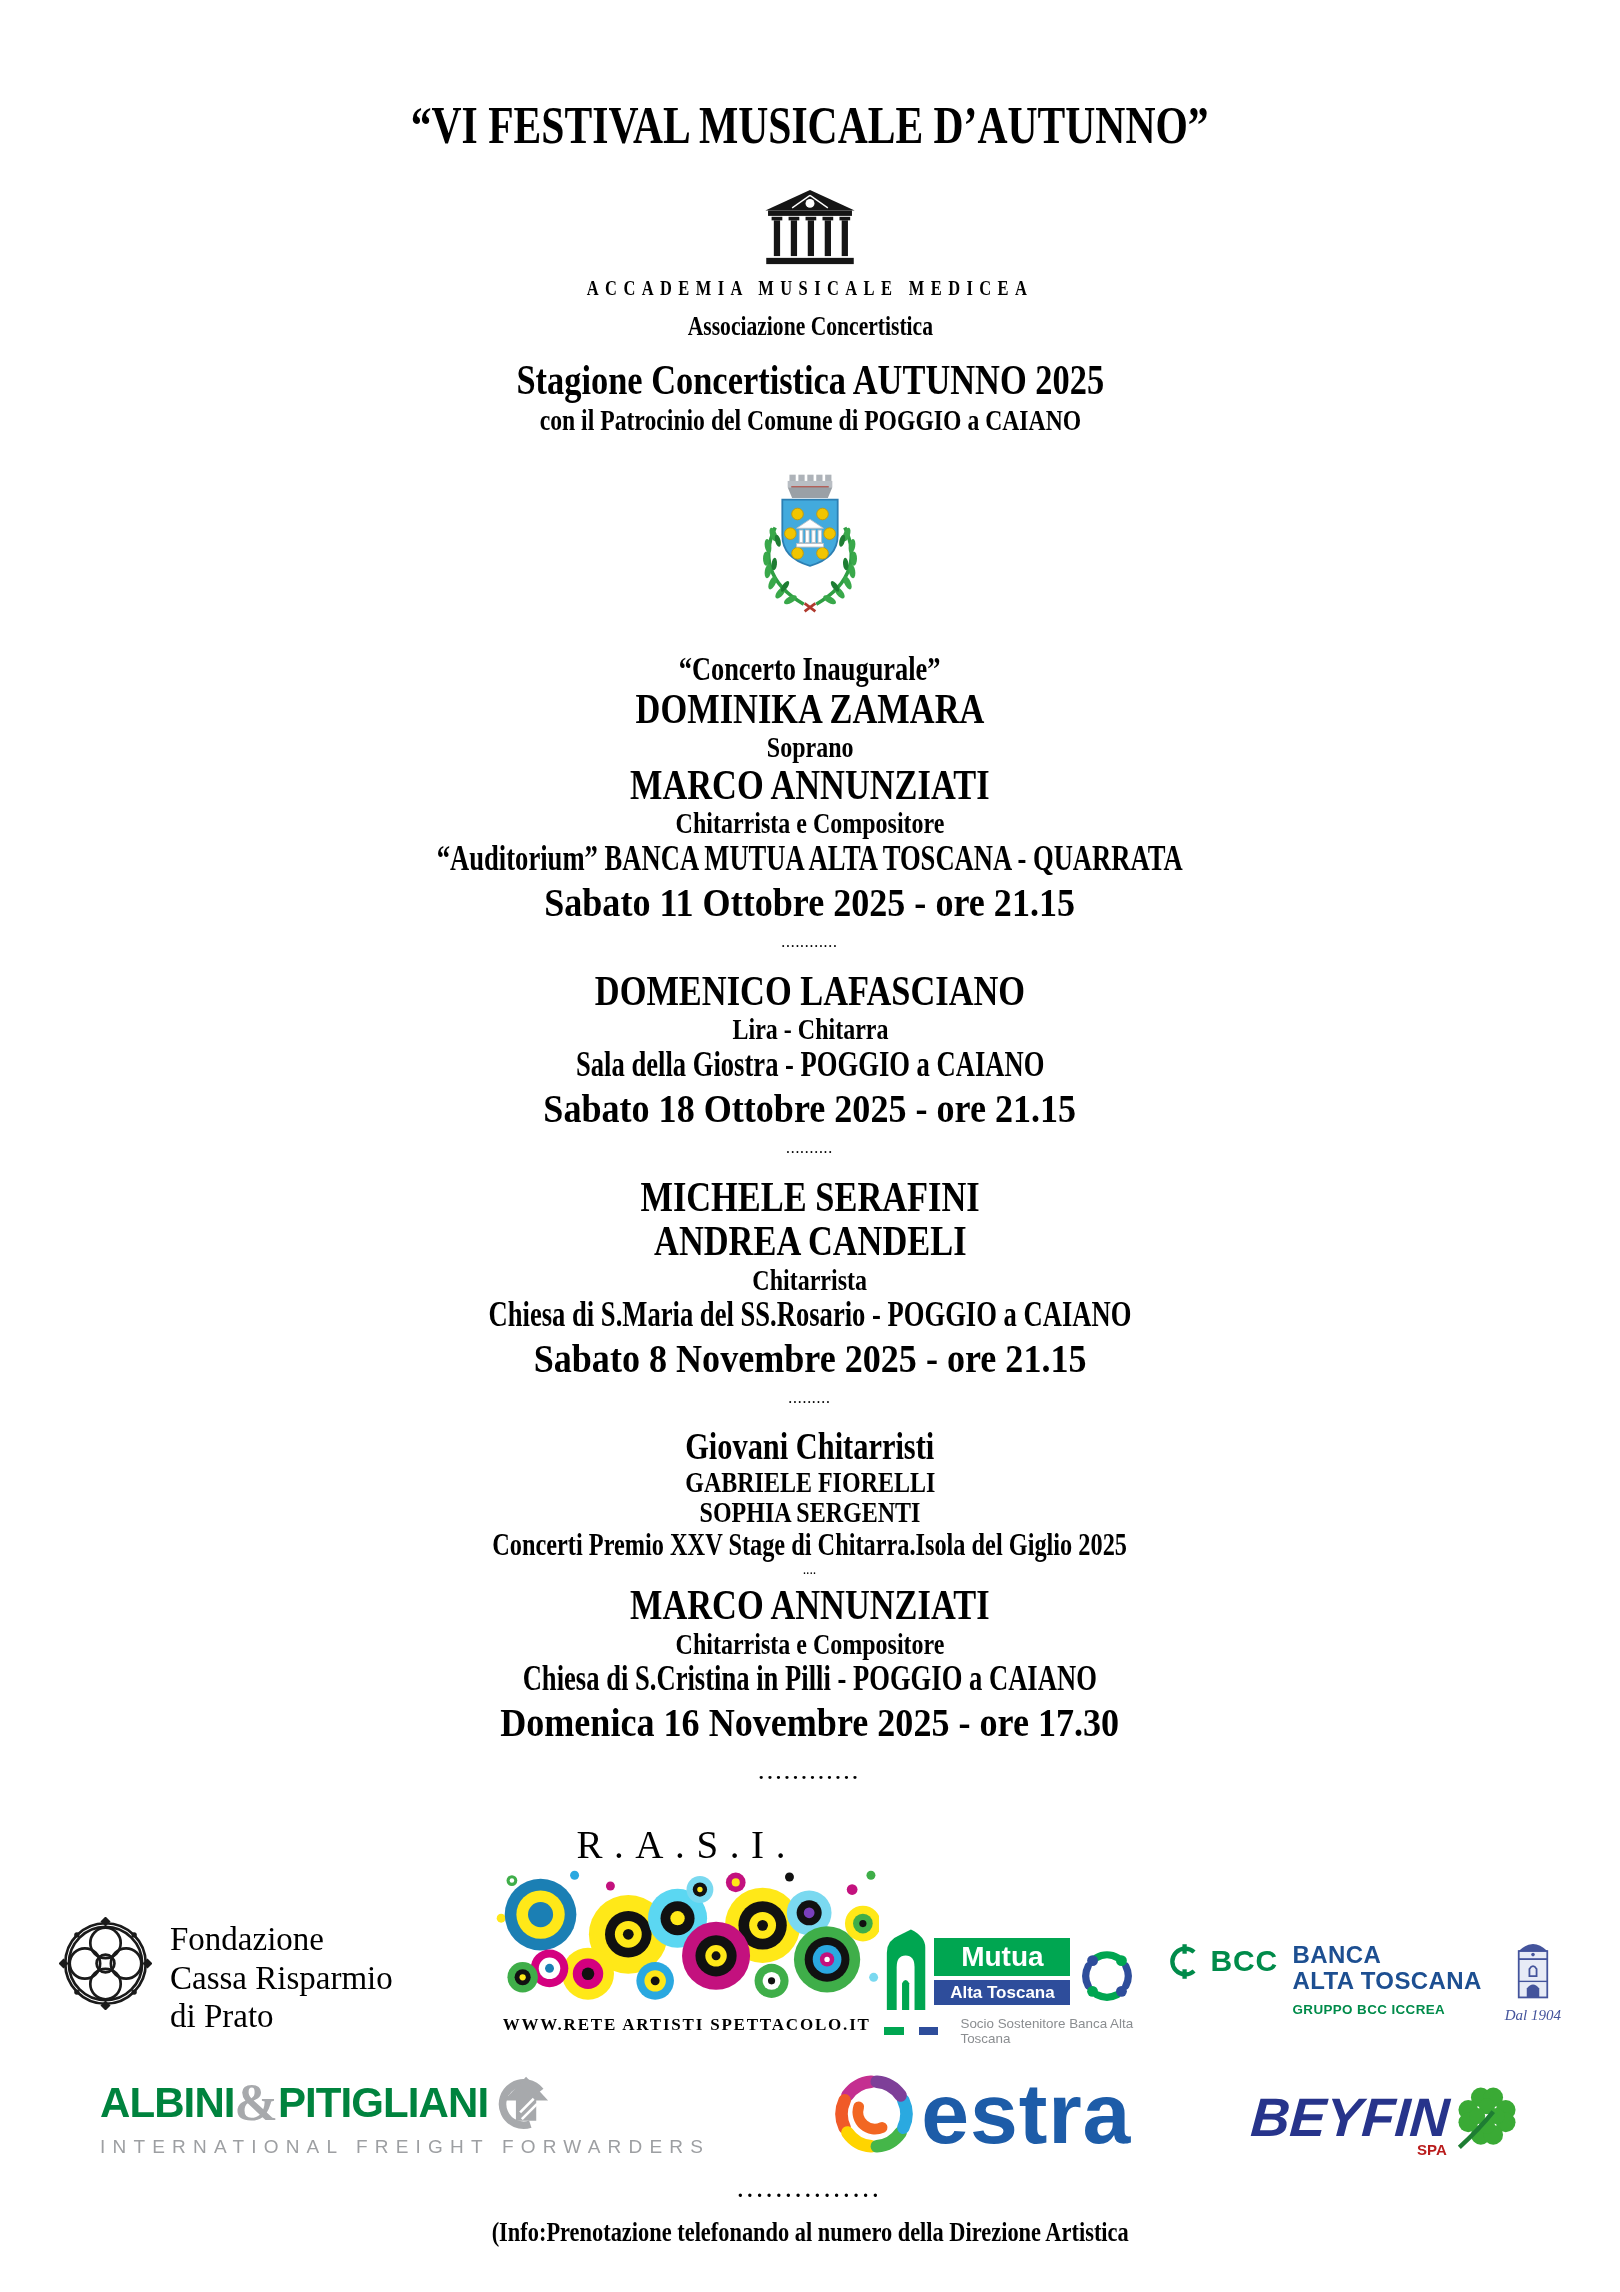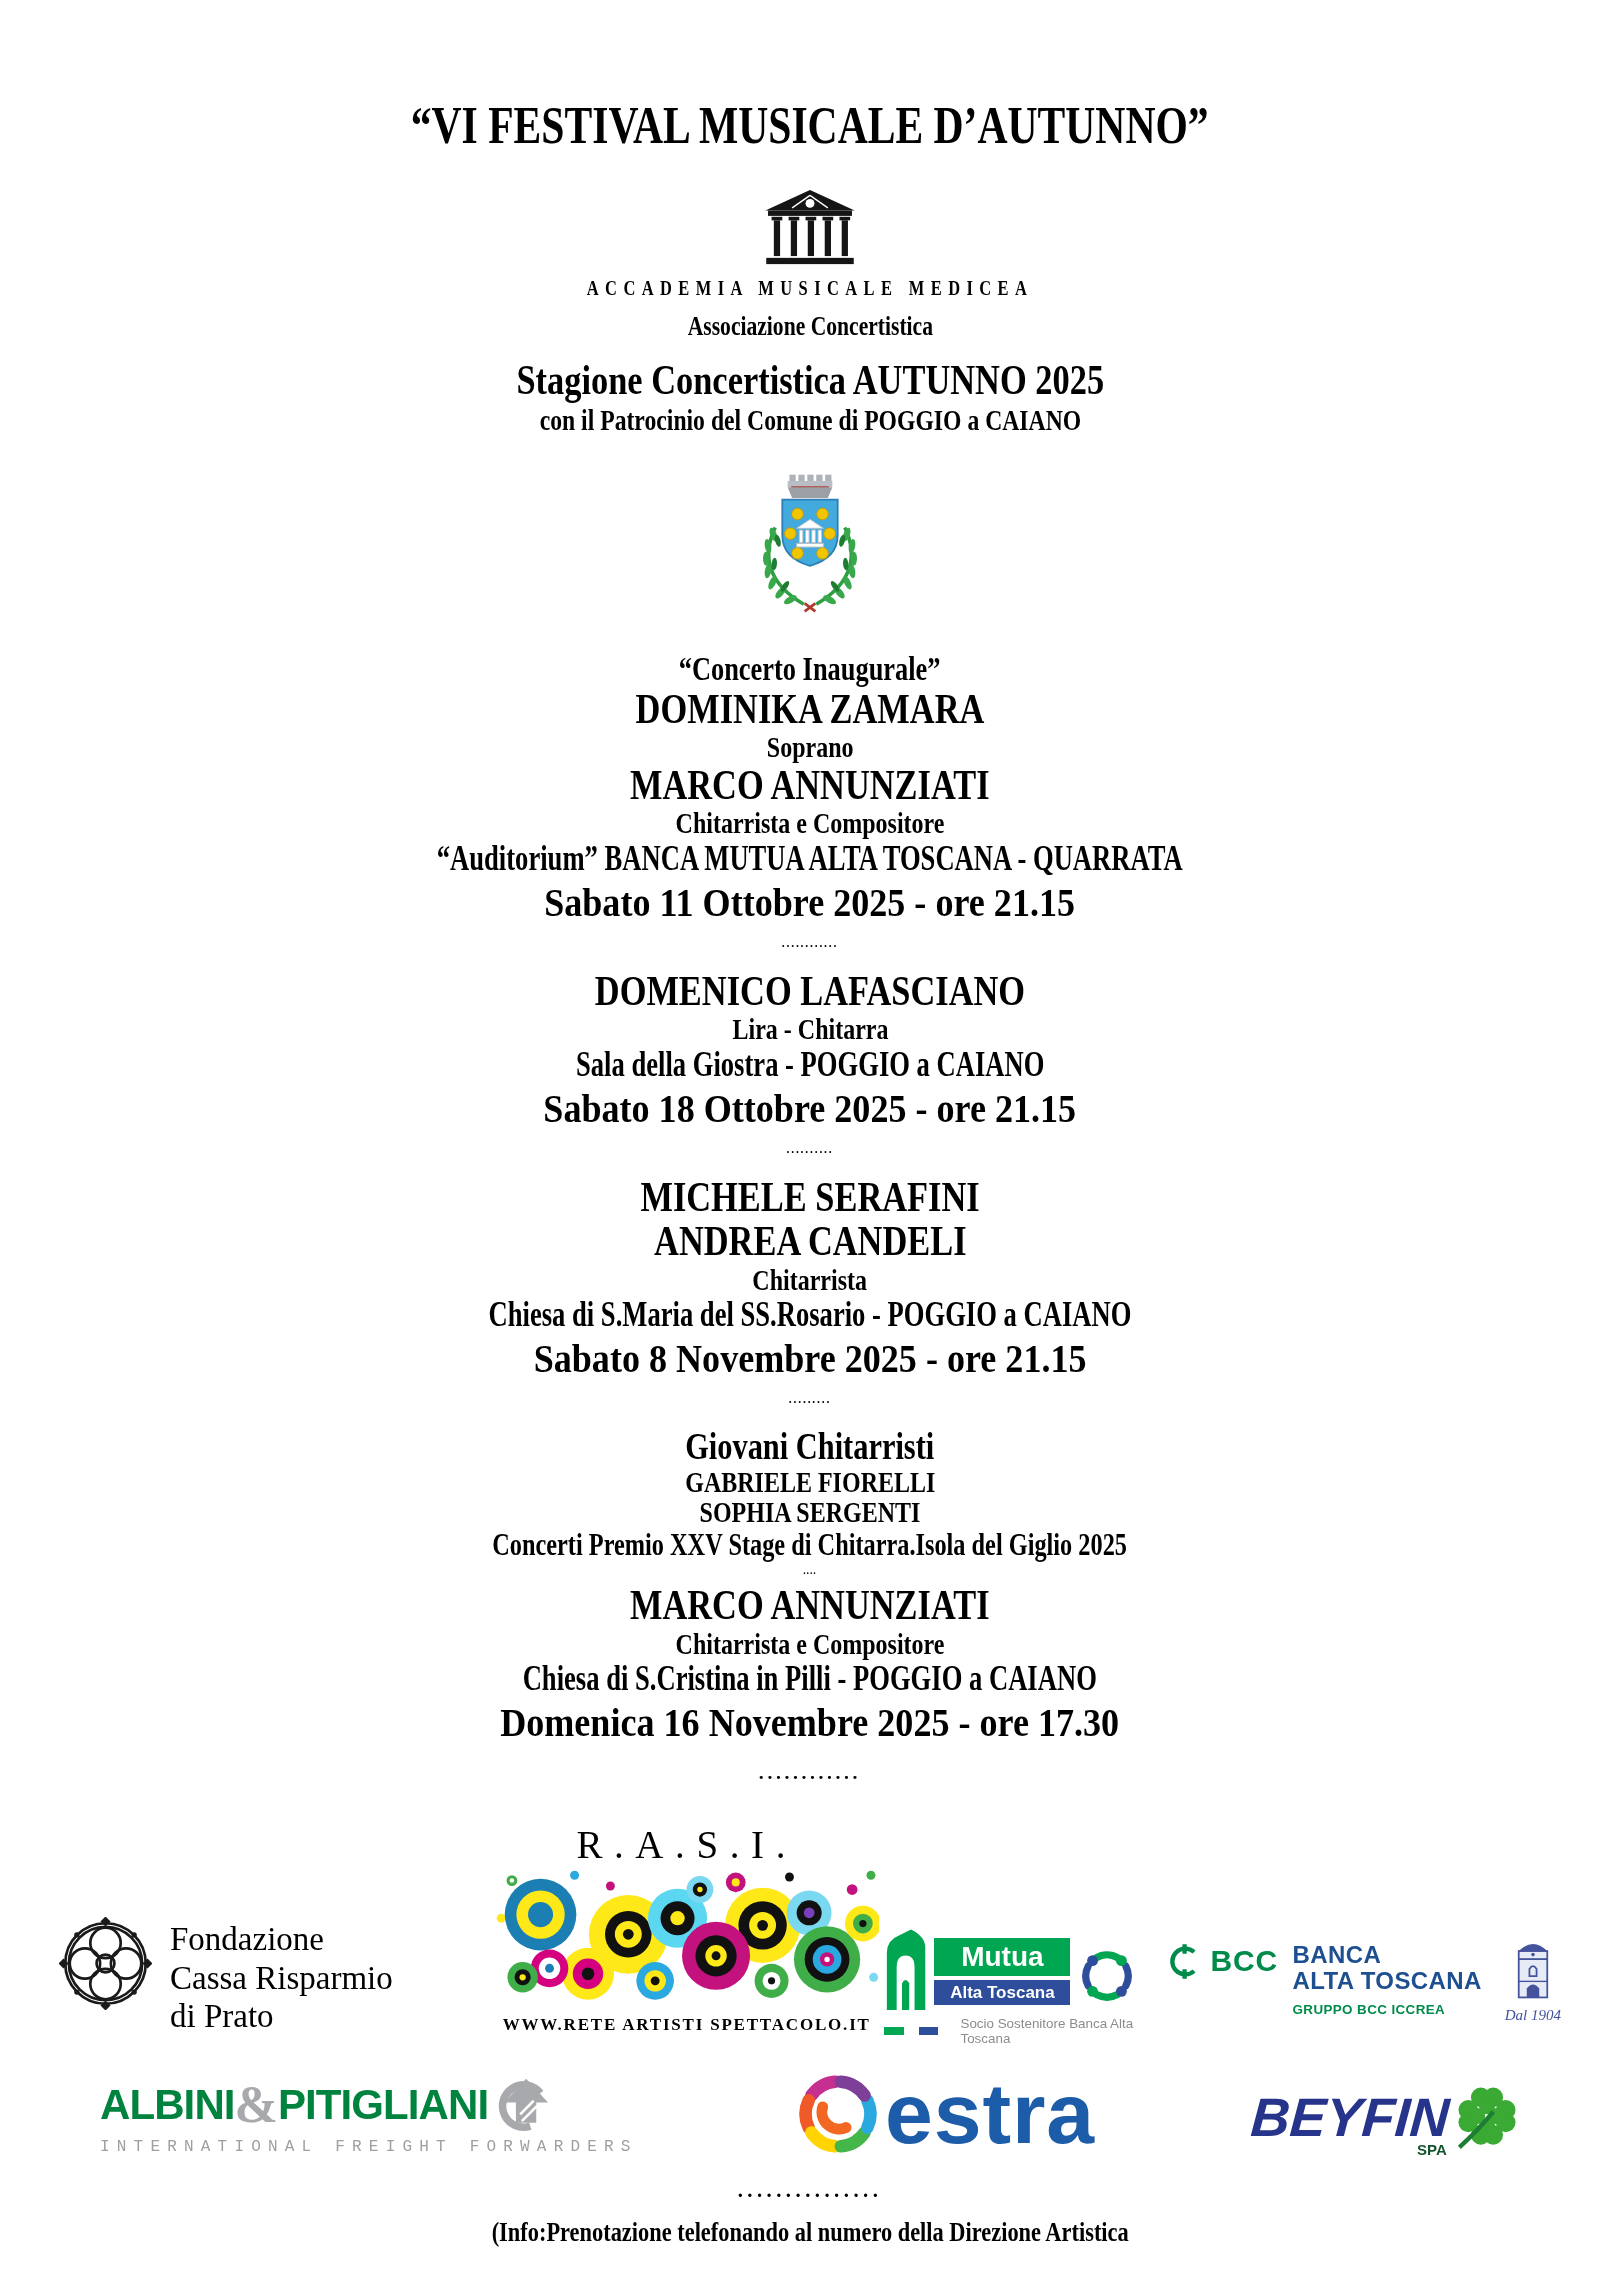--- a/index.html
+++ b/index.html
@@ -66,31 +66,31 @@
 
   .tower{text-align:center;margin-top:9px;}
   .tower-caption{font-style:italic;font-size:15px;color:#44549c;margin-top:1.8px;}
 
   .sponsors2{display:flex;justify-content:space-between;align-items:center;
              padding:0 100px;margin-top:39px;text-align:left;}
   .alpi-main{display:flex;align-items:center;gap:0;}
   .alpi-name{font-family:"Liberation Sans",sans-serif;font-weight:bold;font-size:42px;
              color:#00833e;letter-spacing:-0.9px;line-height:1;}
   .alpi-amp{font-size:52px;color:#a7a9ac;font-weight:bold;line-height:.8;}
-  .alpi-tagline{font-family:Liberation Mono, monospace;font-size:16px;color:#9d9fa2;
+  .alpi-tagline{font-family:Liberation Sans, sans-serif;font-size:19px;color:#9d9fa2;
                 letter-spacing:7.2px;margin-top:5.4px;}
   .estra{display:flex;align-items:center;gap:1.8px;margin-top:-5.4px;}
   .estra-name{font-family:"Liberation Sans",sans-serif;font-weight:bold;font-size:86px;
               color:#1d5ca8;line-height:.9;letter-spacing:0.9px;}
   .beyfin{display:flex;align-items:center;gap:5.4px;}
   .beyfin-text{position:relative;}
   .beyfin-name{font-family:"Liberation Sans",sans-serif;font-weight:bold;font-style:italic;
                font-size:54px;color:#27348b;line-height:1;display:inline-block;transform:skewX(-4deg);}
   .beyfin-spa{position:absolute;right:1.8px;bottom:-14.3px;font-family:"Liberation Sans",sans-serif;
-              font-weight:bold;font-size:15px;color:#14532d;}
+              font-weight:bold;font-size:15px;color:#b91c1c;}
   footer{margin-top:14.3px;}
   .f-line{font-size:28px;font-weight:bold;line-height:1.18;}
 </style>
 </head>
 <body>
 
 <div class="poster">
 
   <div class="title"><span class="narrow">“VI FESTIVAL MUSICALE D’AUTUNNO”</span></div>
 

